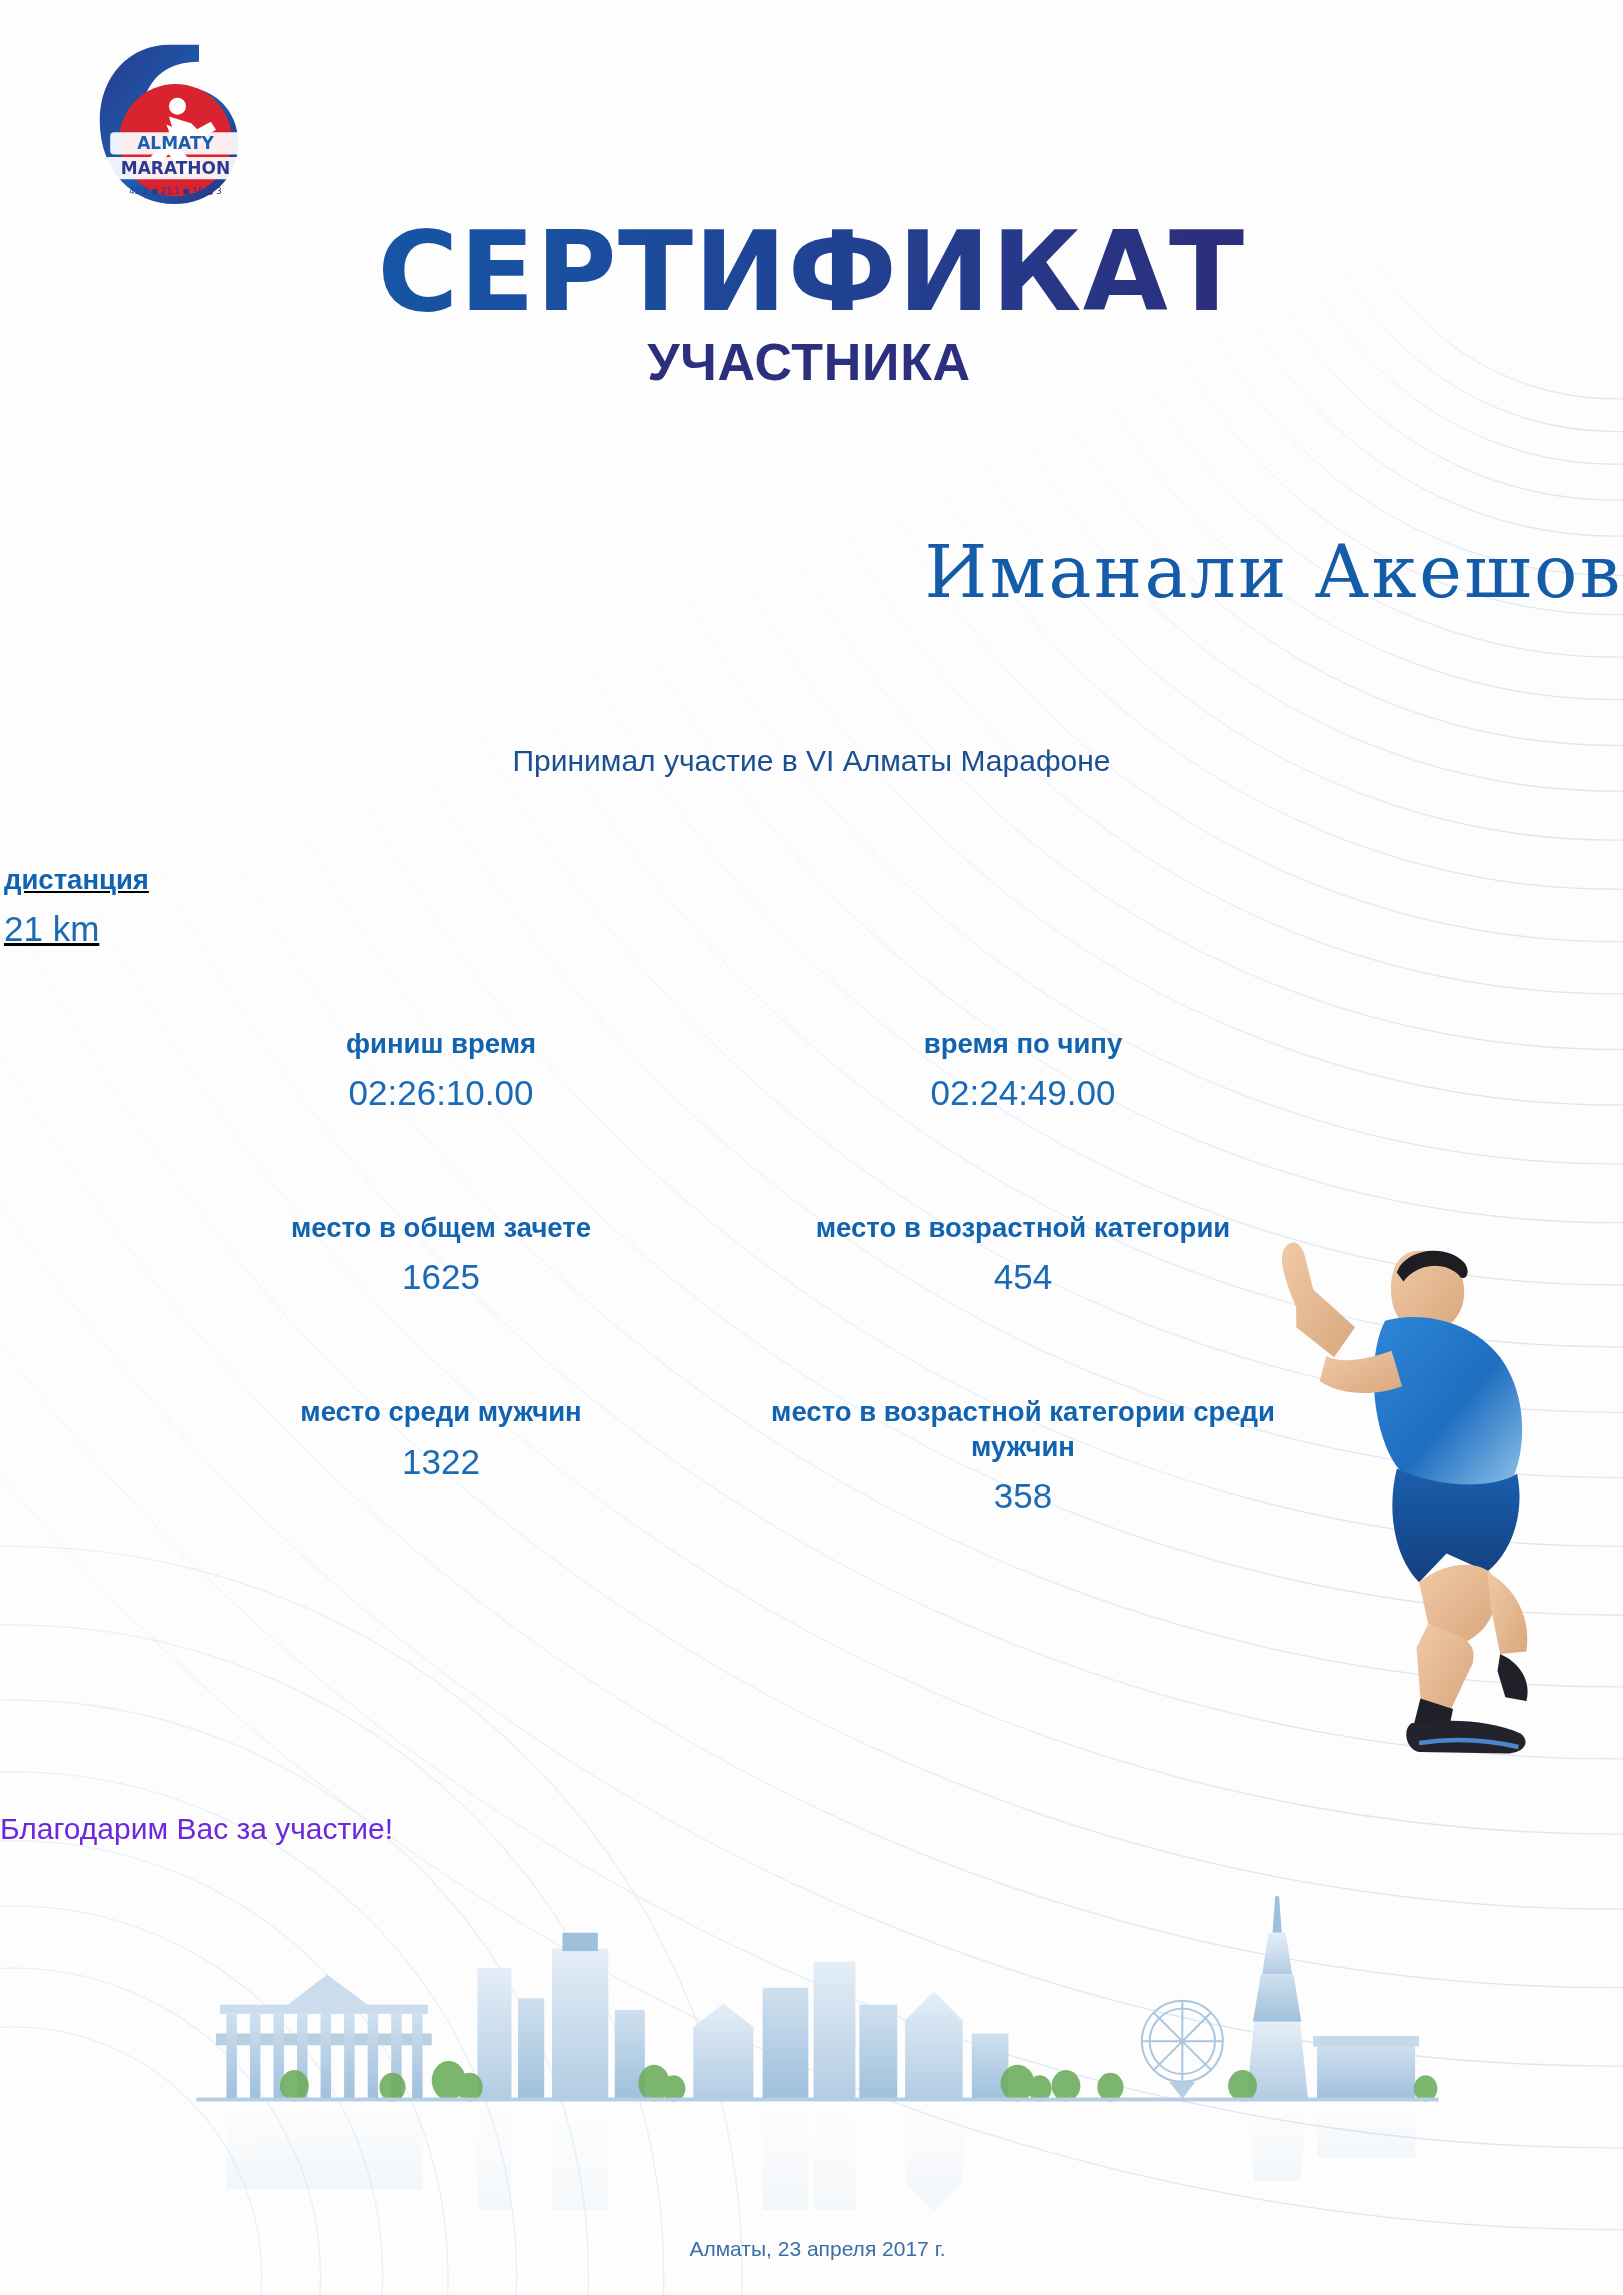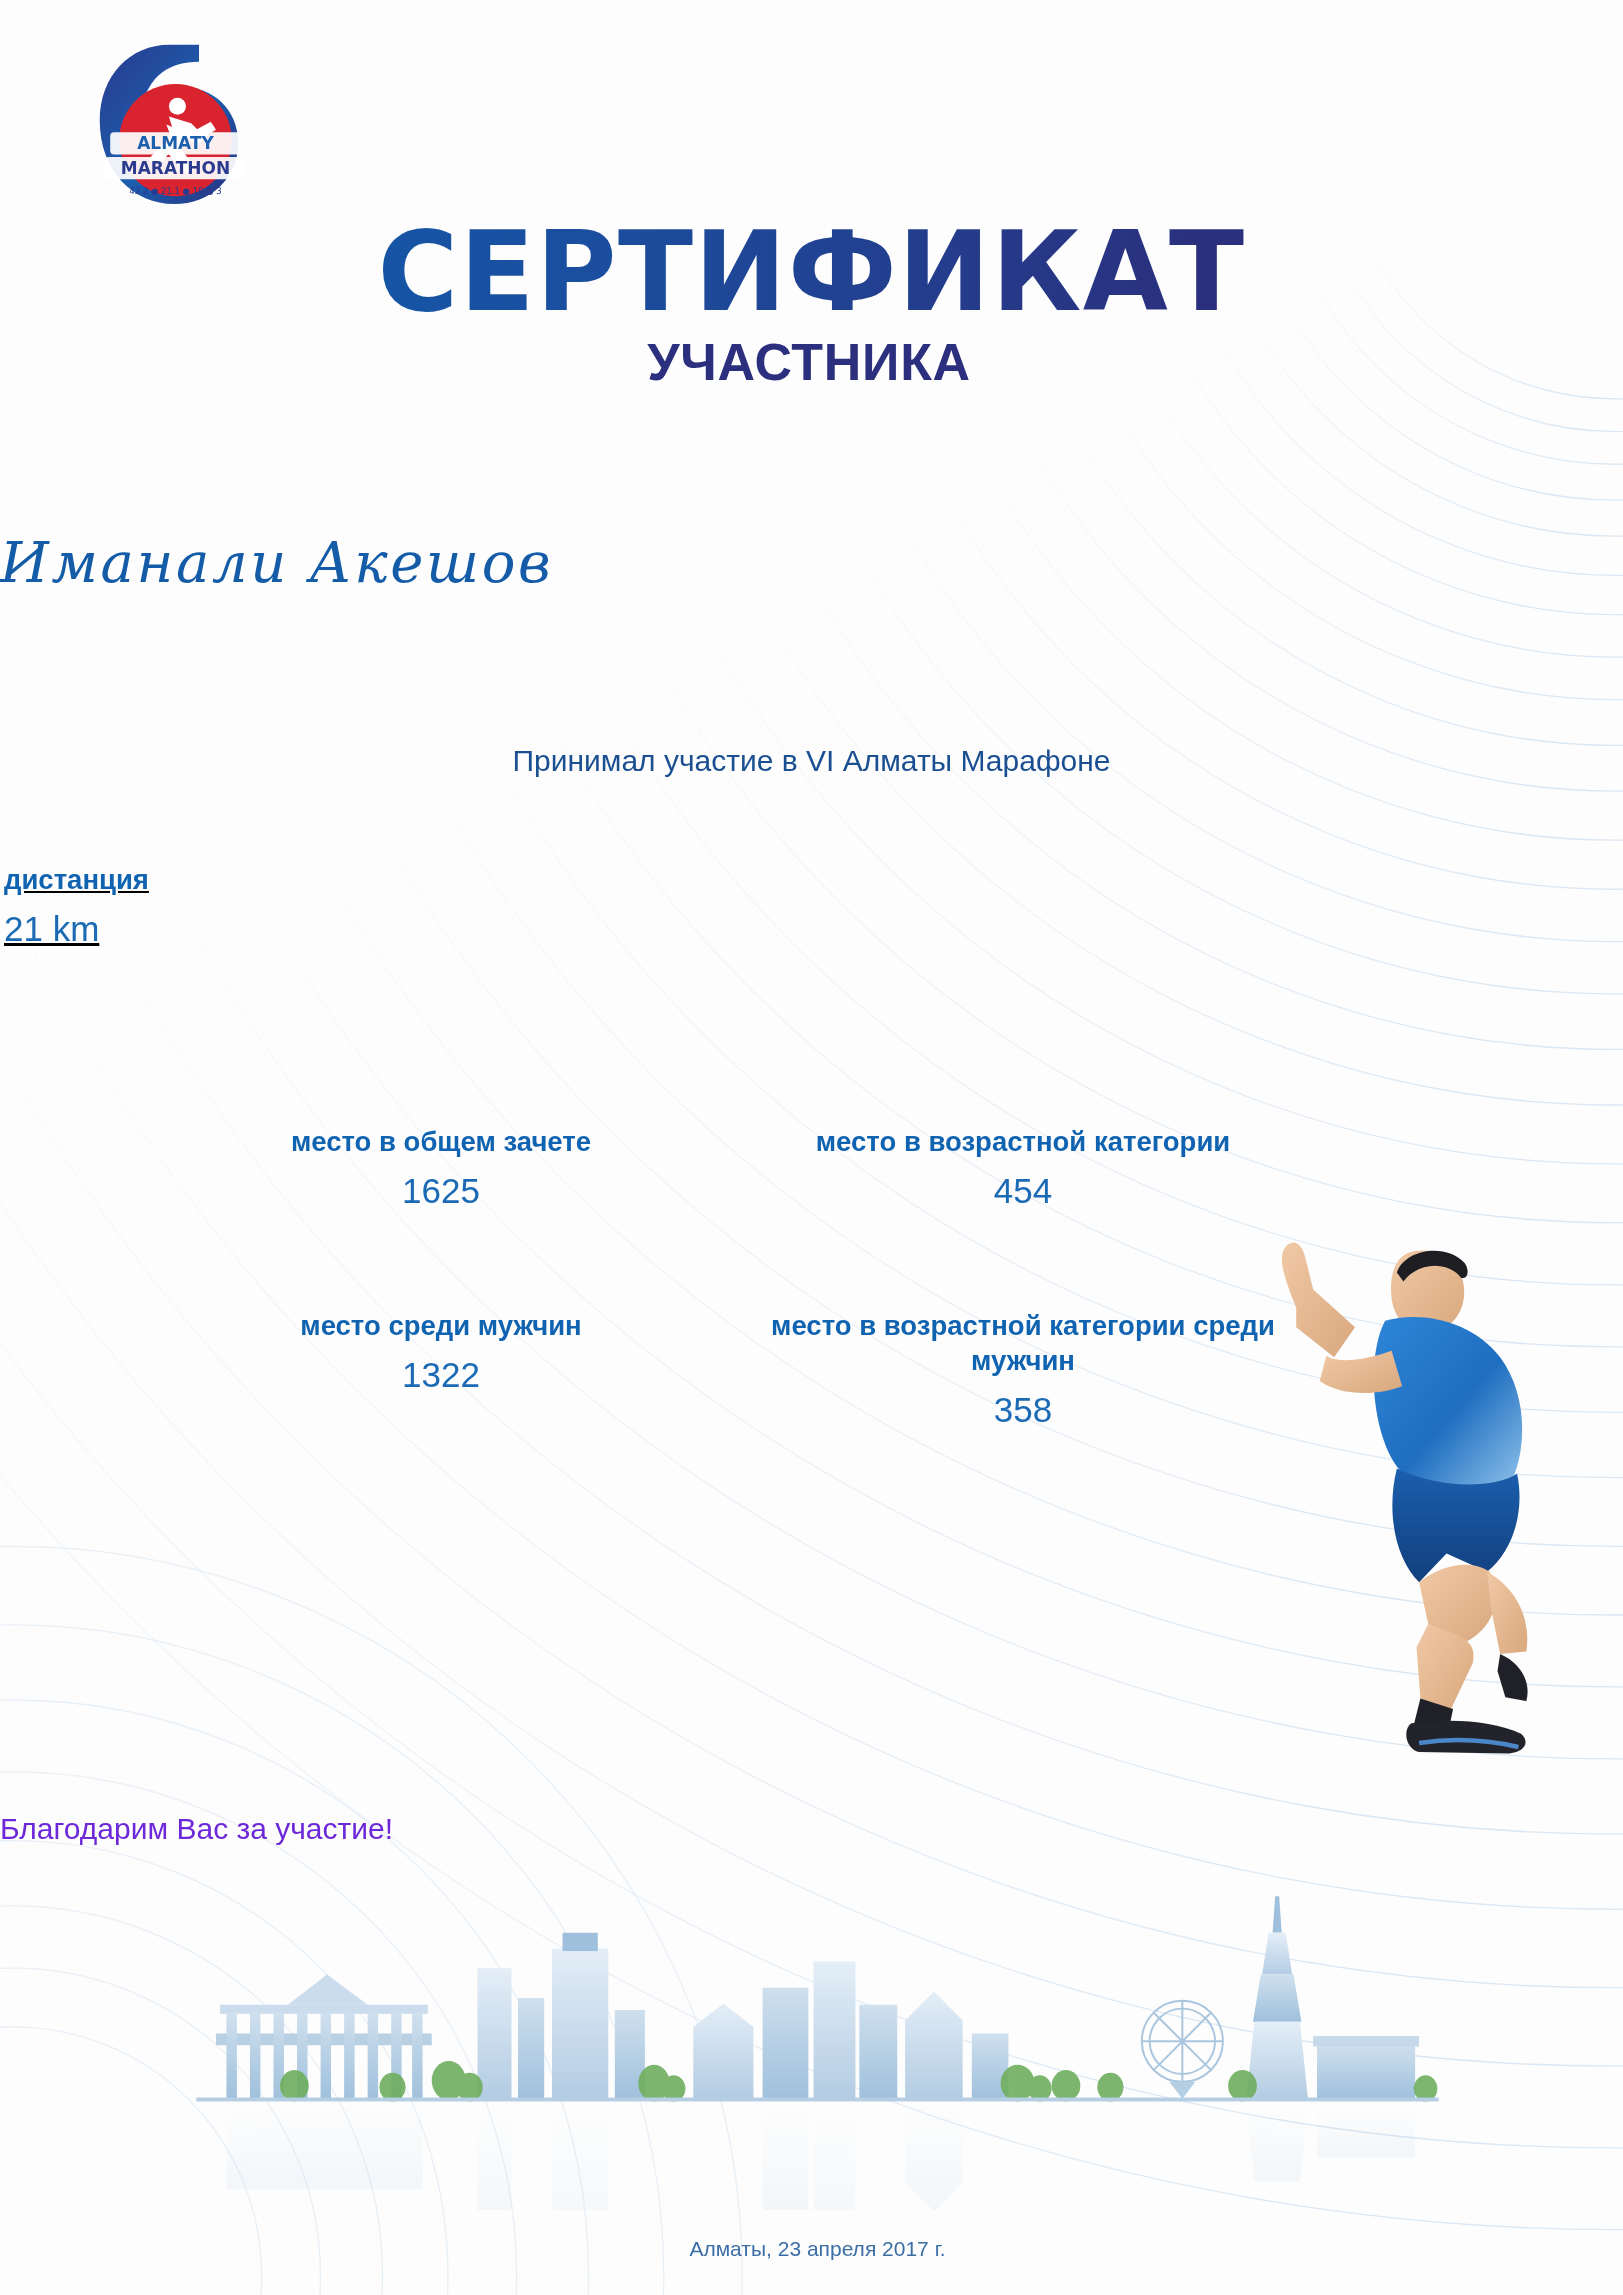--- a/index.html
+++ b/index.html
@@ -68,24 +68,23 @@
     color: #2b2f7d;
     font-family: Liberation Sans, sans-serif;
   }
 
   
   .participant-name {
     position: absolute;
     left: 0;
     right: 0;
     top: 530px;
-    text-align: left;
+    text-align: right;
     font-family: "DejaVu Serif", serif;
-    font-style: italic;
-    font-size: 56px;
+    font-size: 72px;
     color: #145ca8;
     letter-spacing: 2.6px;
   }
 
   
   .intro-line {
     position: absolute;
     left: 0;
     right: 0;
     top: 744px;
@@ -282,20 +281,30 @@
 
   <div class="intro-line">Принимал участие в VI Алматы Марафоне</div>
 
   <div class="distance-block">
     <div class="field-label">дистанция</div>
     <div class="field-value">21 km</div>
   </div>
 
   <div class="stats">
 
+    <div class="stat-row">
+      <div class="stat-cell">
+        <div class="field-label">финиш время</div>
+        <div class="field-value">02:26:10.00</div>
+      </div>
+      <div class="stat-cell">
+        <div class="field-label">время по чипу</div>
+        <div class="field-value">02:24:49.00</div>
+      </div>
+    </div>
 
     <div class="row-gap-1"></div>
 
     <div class="stat-row">
       <div class="stat-cell">
         <div class="field-label">место в общем зачете</div>
         <div class="field-value">1625</div>
       </div>
       <div class="stat-cell">
         <div class="field-label">место в возрастной категории</div>

